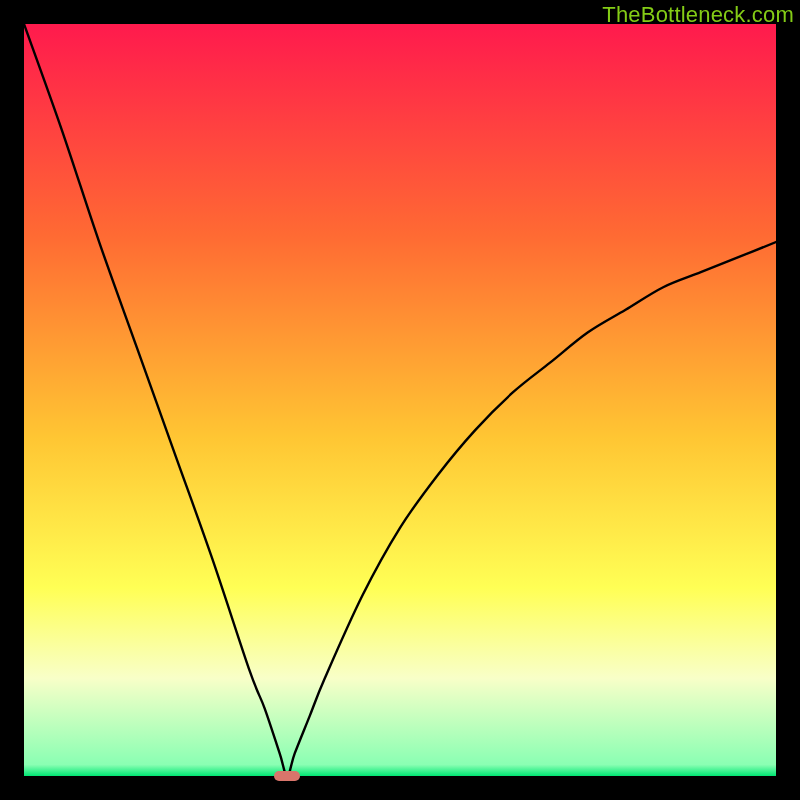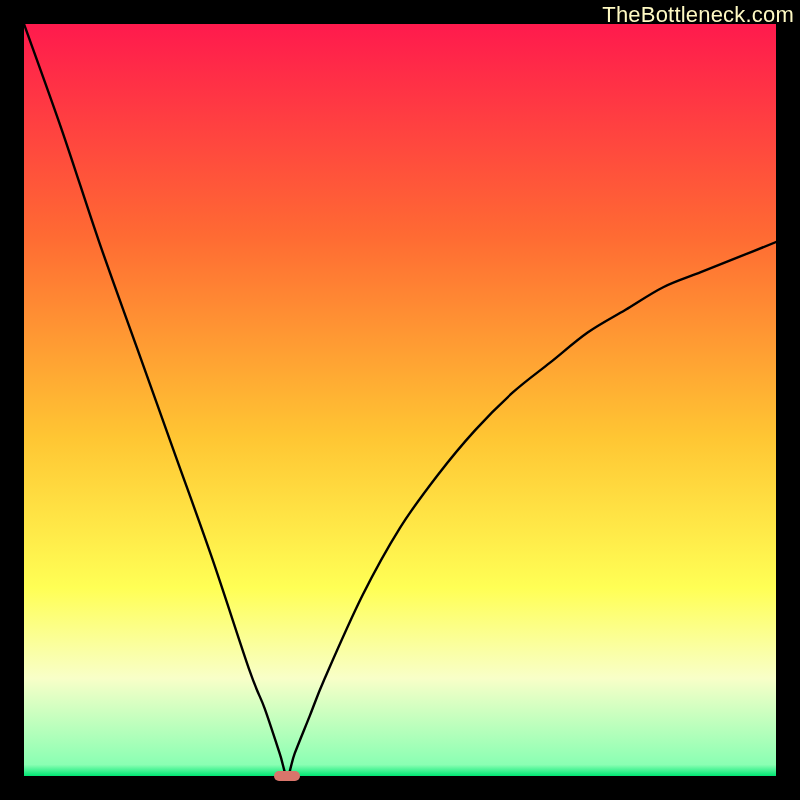--- a/index.html
+++ b/index.html
@@ -23,21 +23,21 @@
     position: absolute;
     left: 0;
     top: 0;
     width: 752px;
     height: 752px;
   }
   .watermark {
     position: absolute;
     top: 2px;
     right: 6px;
-    color: #fef9c3;
+    color: #84cc16;
     font-size: 22px;
     font-weight: 500;
     letter-spacing: 0.2px;
   }
   .marker {
     position: absolute;
     background: #d9756b;
     border-radius: 6px;
   }
   svg {

